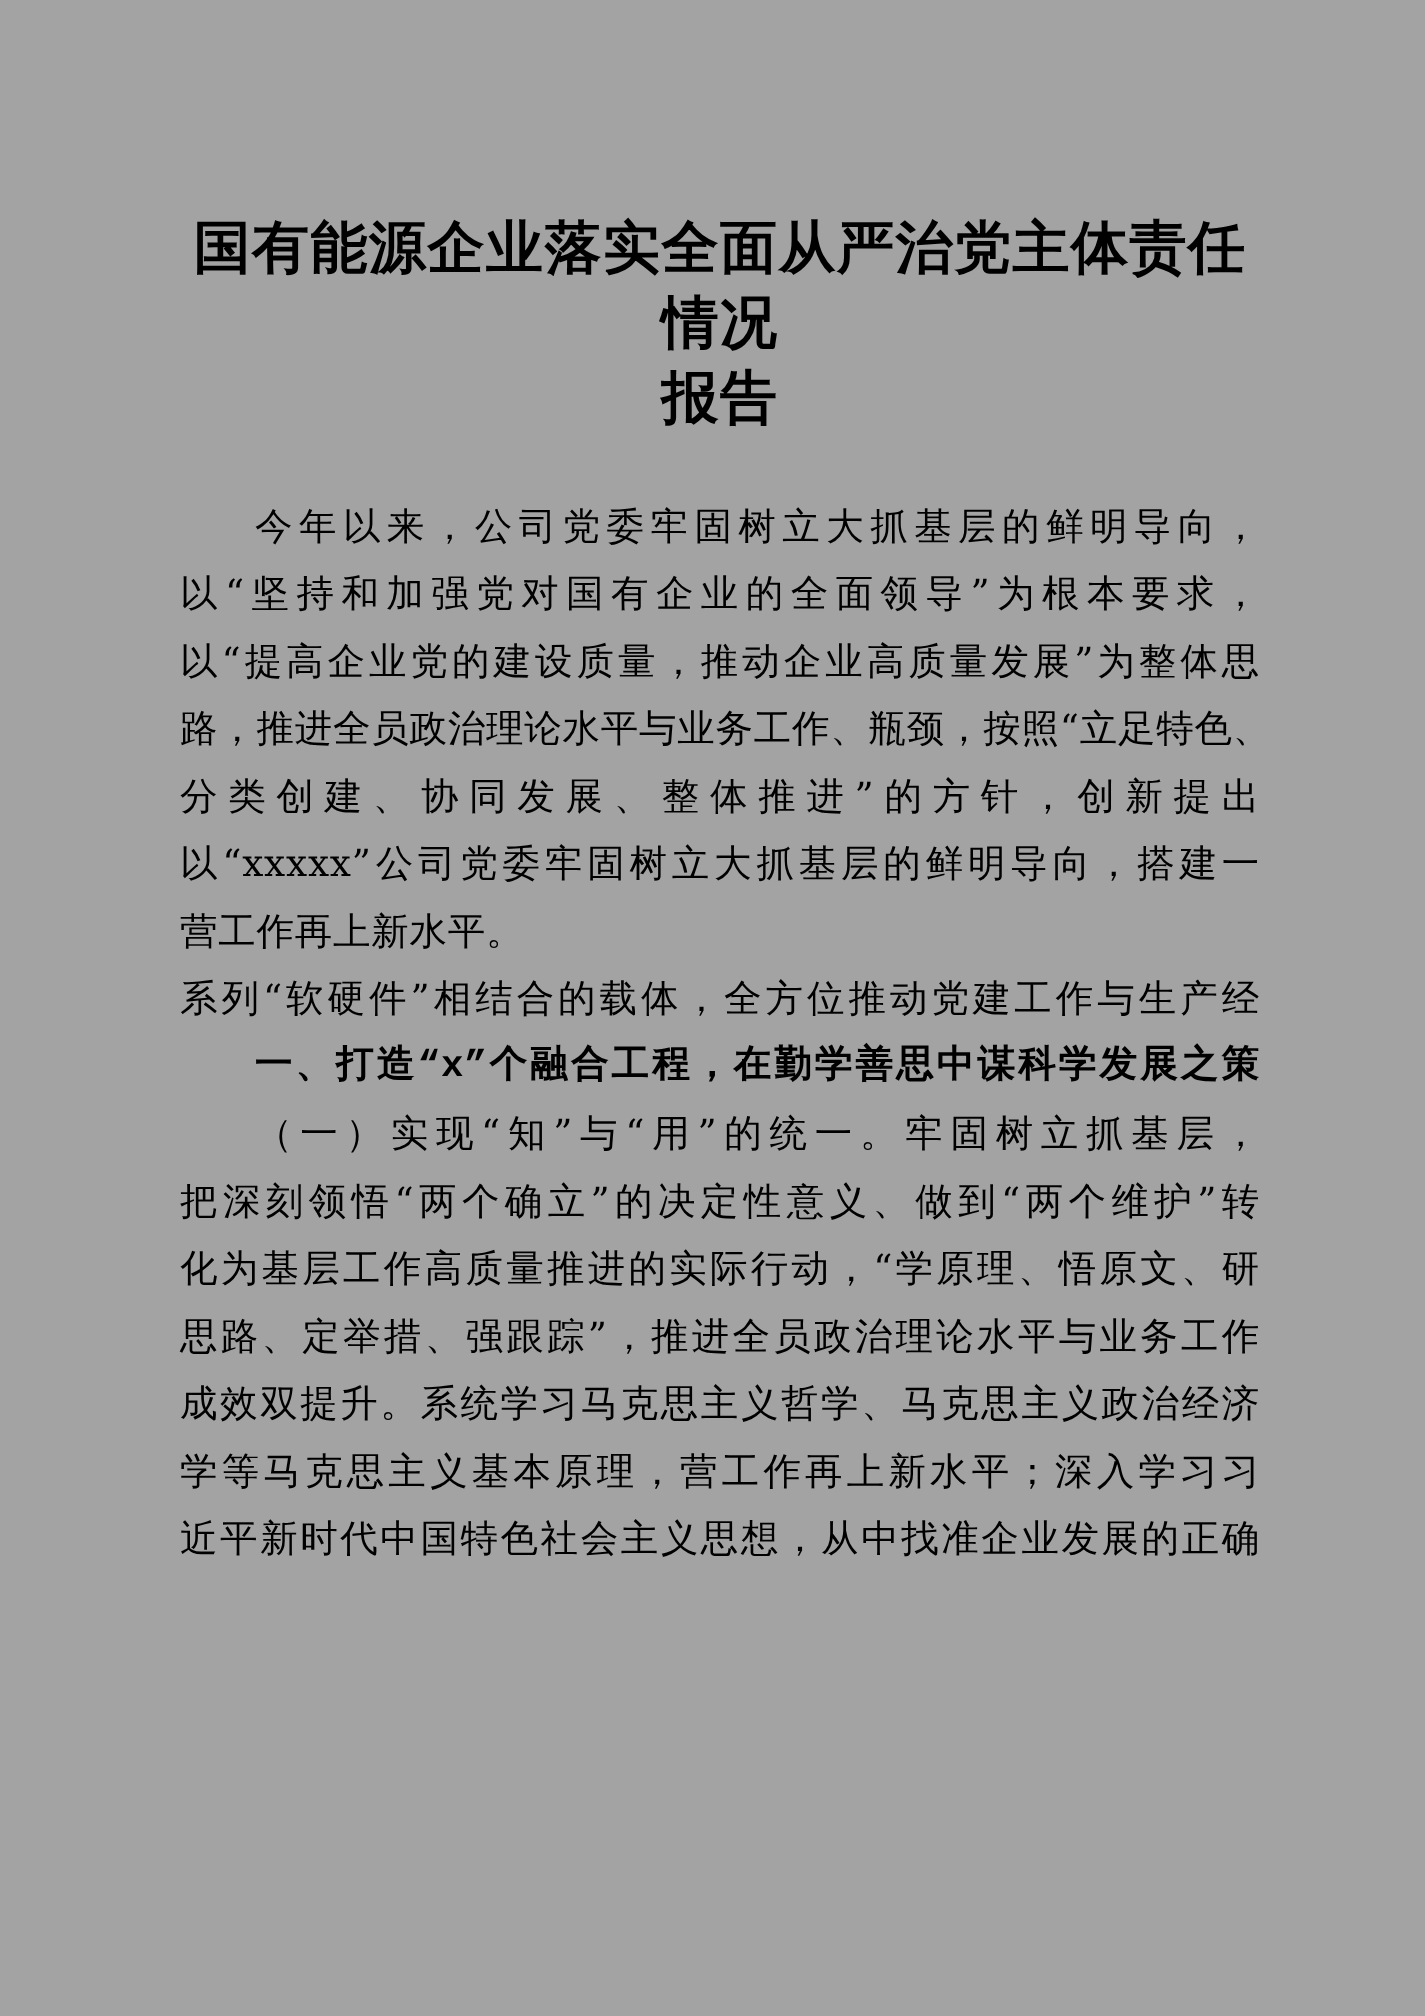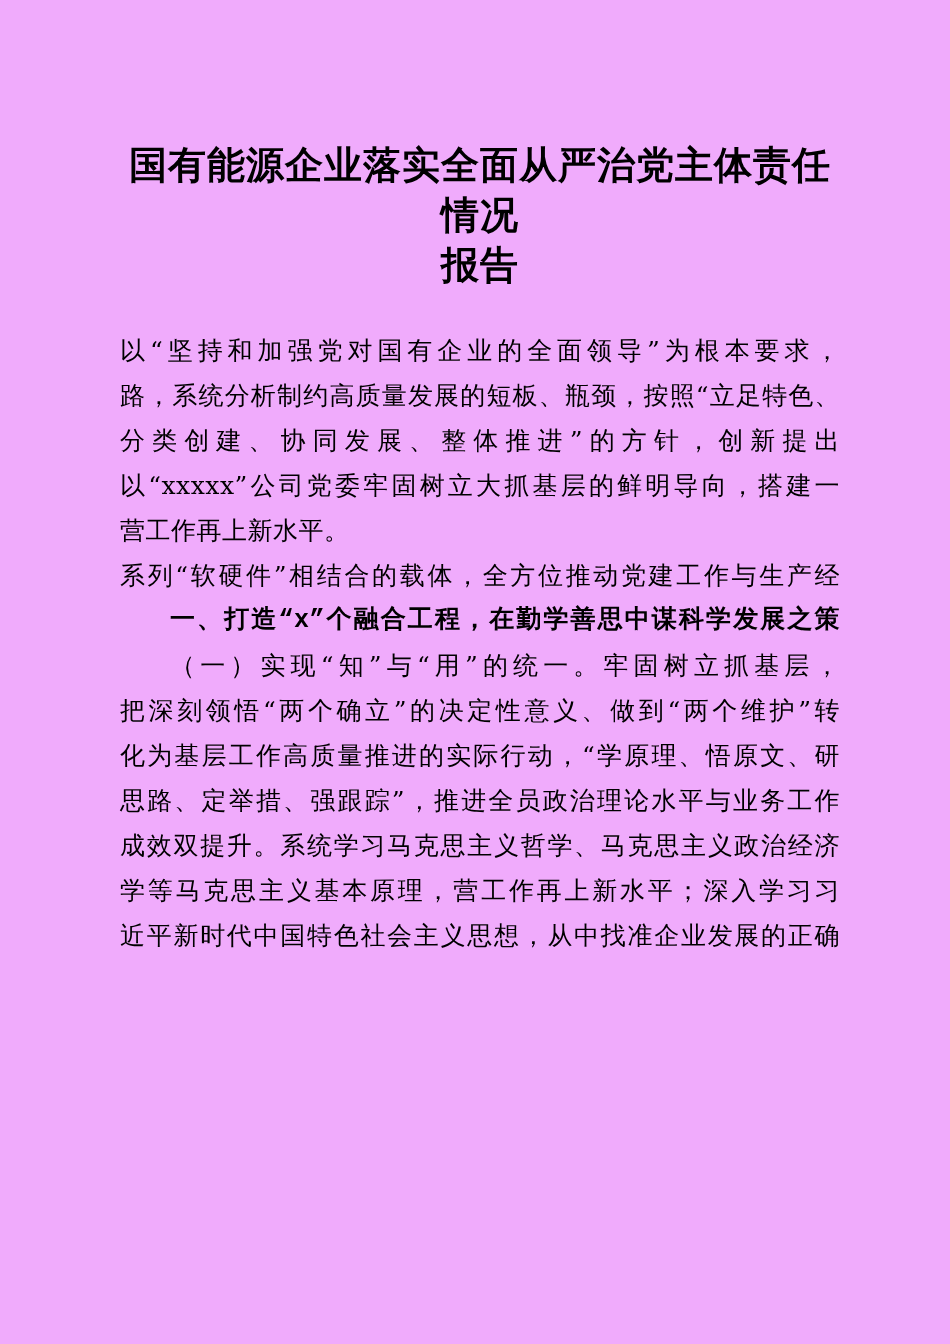--- a/index.html
+++ b/index.html
@@ -12,21 +12,21 @@
     height: 1344px;
     overflow: hidden;
     font-family: "DejaVu Serif", serif;
     color: #000000;
   }
   .page {
     box-sizing: border-box;
     width: 950px;
     height: 1344px;
     padding: 140px 110px 0 120px;
-    background: #f0abfc;
+    background: #a3a3a3;
   }
   .doc-title {
     margin: 0 0 38px 0;
     font-family: "DejaVu Serif", serif;
     font-weight: bold;
     font-size: 38px;
     line-height: 50px;
     text-align: center;
     letter-spacing: 1px;
   }
@@ -56,22 +56,24 @@
 <body>
 
 <div class="page">
 
   <h1 class="doc-title">
     <span class="title-line">国有能源企业落实全面从严治党主体责任情况</span>
     <span class="title-line">报告</span>
   </h1>
 
   <div class="para">
+    <div class="ln first">今年以来，公司党委牢固树立大抓基层的鲜明导向，</div>
     <div class="ln">以“坚持和加强党对国有企业的全面领导”为根本要求，</div>
-    <div class="ln">路，系统分析制约高质量发展的短板、瓶颈，按照“立足特色、</div>
+    <div class="ln">以“提高企业党的建设质量，推动企业高质量发展”为整体思</div>
+    <div class="ln">路，推进全员政治理论水平与业务工作、瓶颈，按照“立足特色、</div>
     <div class="ln">分类创建、协同发展、整体推进”的方针，创新提出</div>
     <div class="ln">以“xxxxx”公司党委牢固树立大抓基层的鲜明导向，搭建一</div>
     <div class="ln end">营工作再上新水平。</div>
     <div class="ln">系列“软硬件”相结合的载体，全方位推动党建工作与生产经</div>
   </div>
 
   <div class="ln first heading">一、打造“x”个融合工程，在勤学善思中谋科学发展之策</div>
 
 
   <div class="para">

